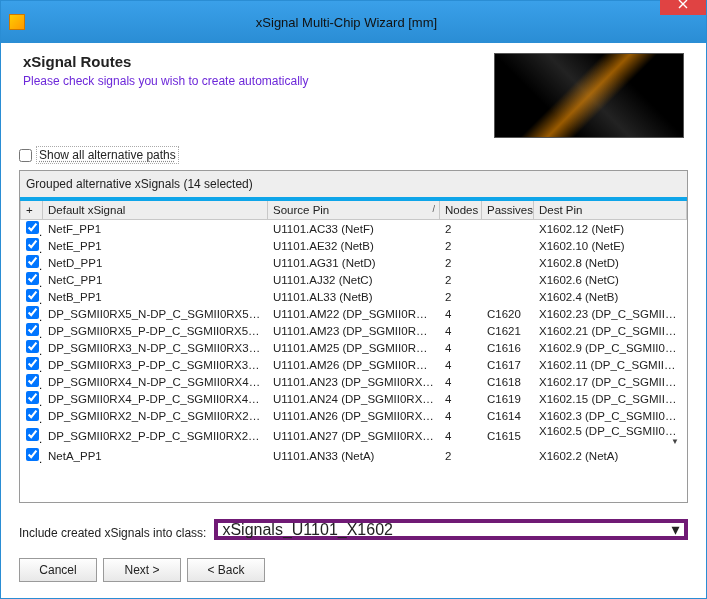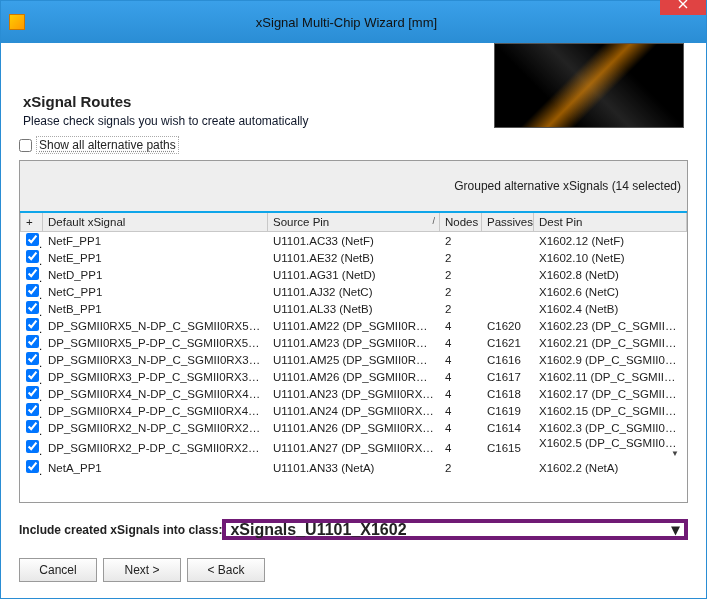--- a/index.html
+++ b/index.html
@@ -3,46 +3,46 @@
 <meta charset="utf-8">
 <style>
   * { box-sizing: border-box; font-family: "Segoe UI", Tahoma, sans-serif; }
   body { margin: 0; background: #fff; font-size: 12px; color: #222; }
   .window { width: 707px; height: 599px; border: 1px solid #2a8dd4; display: flex; flex-direction: column; }
   .titlebar { height: 42px; background: linear-gradient(#3aa0e9,#2a8dd4); display: flex; align-items: center; position: relative; color: #fff; }
   .title-icon { width: 16px; height: 16px; margin: 0 8px; background: linear-gradient(135deg,#fc0,#f90); border:1px solid #c70; }
   .title-text { flex: 1; text-align: center; font-size: 13px; color: #111; font-weight: 400; }
   .close-btn { width: 46px; height: 22px; background: #e04343; color: #fff; display:flex; align-items:center; justify-content:center; margin-right:0; margin-top:-8px; align-self:flex-start; }
   .close-btn svg { width:10px; height:10px; }
-  .header { display:flex; justify-content:space-between; padding: 0 22px 0 22px; align-items: flex-end; }
+  .header { display:flex; justify-content:space-between; padding: 10px 22px 0 22px; }
   .header-left h2 { margin:0; font-size:15px; font-weight:700; }
-  .header-left p { margin:4px 0 0 0; font-size:12px; color:#0f172a; }
+  .header-left p { margin:4px 0 0 0; font-size:12px; color:#6d28d9; }
   .header-img { width:190px; height:85px; background:#111; border:1px solid #555; position:relative; overflow:hidden; }
   .header-img::before { content:""; position:absolute; inset:0; background:
      linear-gradient(135deg, transparent 40%, rgba(255,150,0,.6) 50%, transparent 60%),
      linear-gradient(45deg, #000 30%, #222 50%, #000 70%); }
   .content { padding: 8px 18px 0 18px; flex:1; display:flex; flex-direction:column; }
   .chk-row { display:flex; align-items:center; gap:4px; margin-bottom:6px; }
   .chk-row label { text-decoration: underline dotted #888; text-underline-offset:2px; padding:1px 2px; border:1px dotted #aaa; }
   input[type=checkbox] { width:13px; height:13px; margin:0; }
   .grid-wrap { border:1px solid #9a9a9a; flex:1; display:flex; flex-direction:column; overflow:hidden; }
-  .group-hdr { background:#eee; border-bottom:2px solid #0ea5e9; padding:18px 6px; font-size:12px;text-align:right; }
+  .group-hdr { background:#eee; border-bottom:4px solid #0ea5e9; padding:6px 6px; font-size:12px; }
   table { width:100%; border-collapse:collapse; table-layout:fixed; font-size:11.5px; }
   thead th { background:#eee; border:1px solid #c8c8c8; border-top:none; padding:3px 5px; text-align:left; font-weight:400; white-space:nowrap; position:relative; }
   thead th .sort { position:absolute; right:4px; top:3px; font-size:9px; color:#555; }
   tbody td { padding:1px 5px; white-space:nowrap; overflow:hidden; text-overflow:ellipsis; border-right:1px solid transparent; }
   tbody tr { height:17px; }
   .col-chk { width:22px; text-align:center; }
   .col-sig { width:225px; }
   .col-src { width:172px; }
   .col-nodes { width:42px; }
   .col-pass { width:52px; }
   .col-dest { }
   .dd-arrow { float:right; color:#444; font-size:8px; padding-right:2px; }
-  .class-row { display:flex; align-items:center; padding:16px 18px 8px 18px;font-weight:bold; }
+  .class-row { display:flex; align-items:flex-end; gap:8px; padding:16px 18px 8px 18px; }
   .class-row label { font-size:12px; }
   .class-input { flex:1; display:flex; align-items:center; border:4px solid #701a75; height:21px; padding:0 4px; font-size:16px; position:relative; }
   .class-input .dd { position:absolute; right:0; top:0; width:17px; height:100%; display:flex; align-items:center; justify-content:center; }
   .buttons { display:flex; gap:6px; padding:10px 18px 16px 18px; }
   .btn { min-width:78px; height:24px; border:1px solid #9a9a9a; background:linear-gradient(#fefefe,#e8e8e8); font-size:12px; display:flex; align-items:center; justify-content:center; cursor:pointer; }
   .btn.disabled { color:#999; cursor:default; }
 </style>
 </head>
 <body>
 

